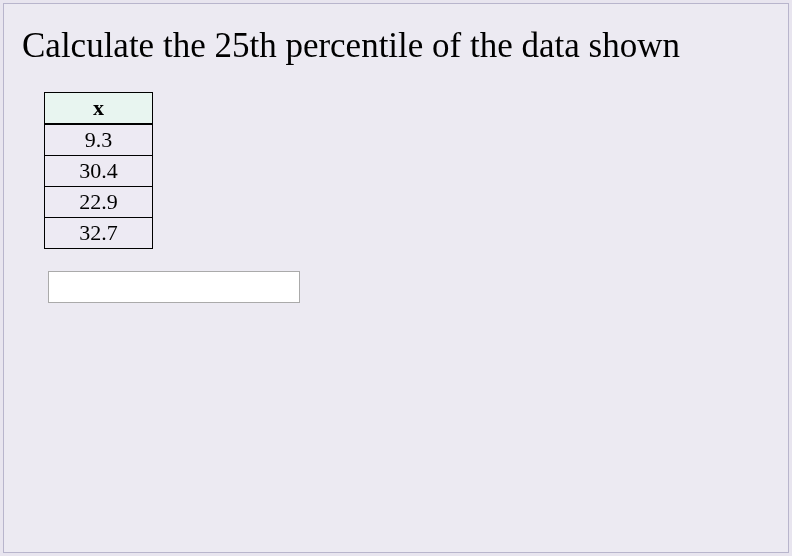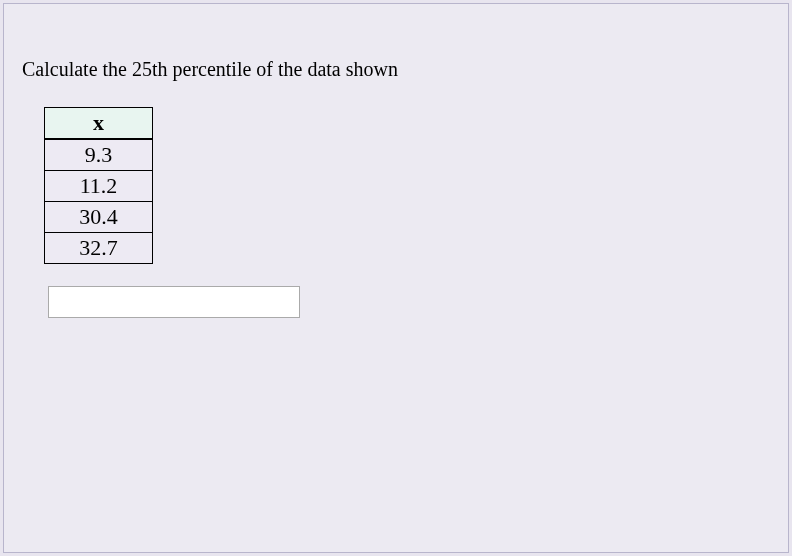--- a/index.html
+++ b/index.html
@@ -15,24 +15,23 @@
       padding: 3px;
     }
     .container {
       width: 100%;
       height: 100%;
       background: #eceaf2;
       border: 1px solid #b8b5cc;
       padding: 22px 18px;
     }
     .prompt {
-      font-size: 20px;
+      font-size: 35px;
       color: #000;
       margin-bottom: 26px;
-      margin-top: 32px;
     }
     .table-wrap {
       margin-left: 22px;
     }
     table {
       border-collapse: collapse;
     }
     th, td {
       border: 1px solid #000;
       text-align: center;
@@ -72,24 +71,24 @@
       <thead>
         <tr>
           <th>x</th>
         </tr>
       </thead>
       <tbody>
         <tr>
             <td>9.3</td>
           </tr>
         <tr>
-            <td>11.2</td>
+            <td>30.4</td>
           </tr>
         <tr>
-            <td>30.4</td>
+            <td>22.9</td>
           </tr>
         <tr>
             <td>32.7</td>
           </tr>
       </tbody>
     </table>
 
     <input type="text" class="answer-input" placeholder="" value="" style="">
   </div>
 </div>

